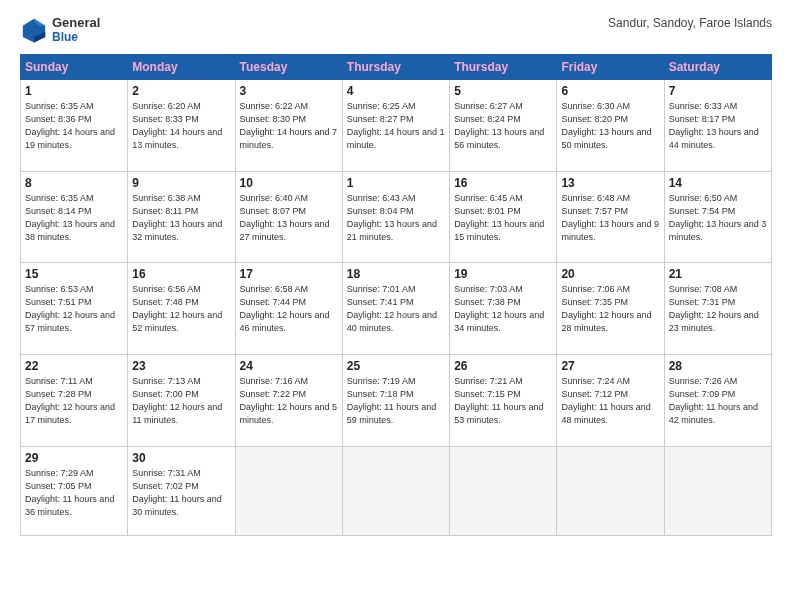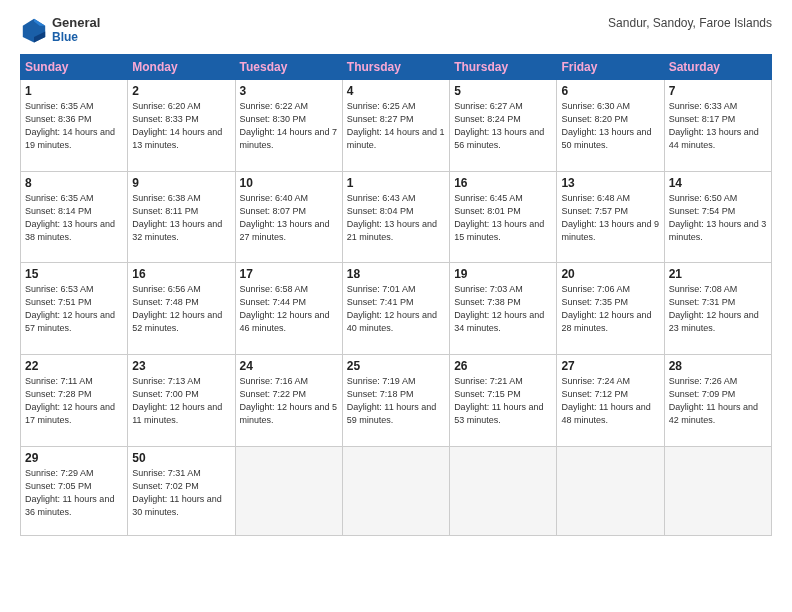--- a/index.html
+++ b/index.html
@@ -345,21 +345,21 @@
         </tr>
         <tr class="last-row">
           <td>
             <span class="day-num">29</span>
             <div class="day-info">Sunrise: 7:29 AM
 Sunset: 7:05 PM
 Daylight: 11 hours
 and 36 minutes.</div>
           </td>
           <td>
-            <span class="day-num">50</span>
+            <span class="day-num">30</span>
             <div class="day-info">Sunrise: 7:31 AM
 Sunset: 7:02 PM
 Daylight: 11 hours
 and 30 minutes.</div>
           </td>
           <td class="empty"></td>
           <td class="empty"></td>
           <td class="empty"></td>
           <td class="empty"></td>
           <td class="empty"></td>

